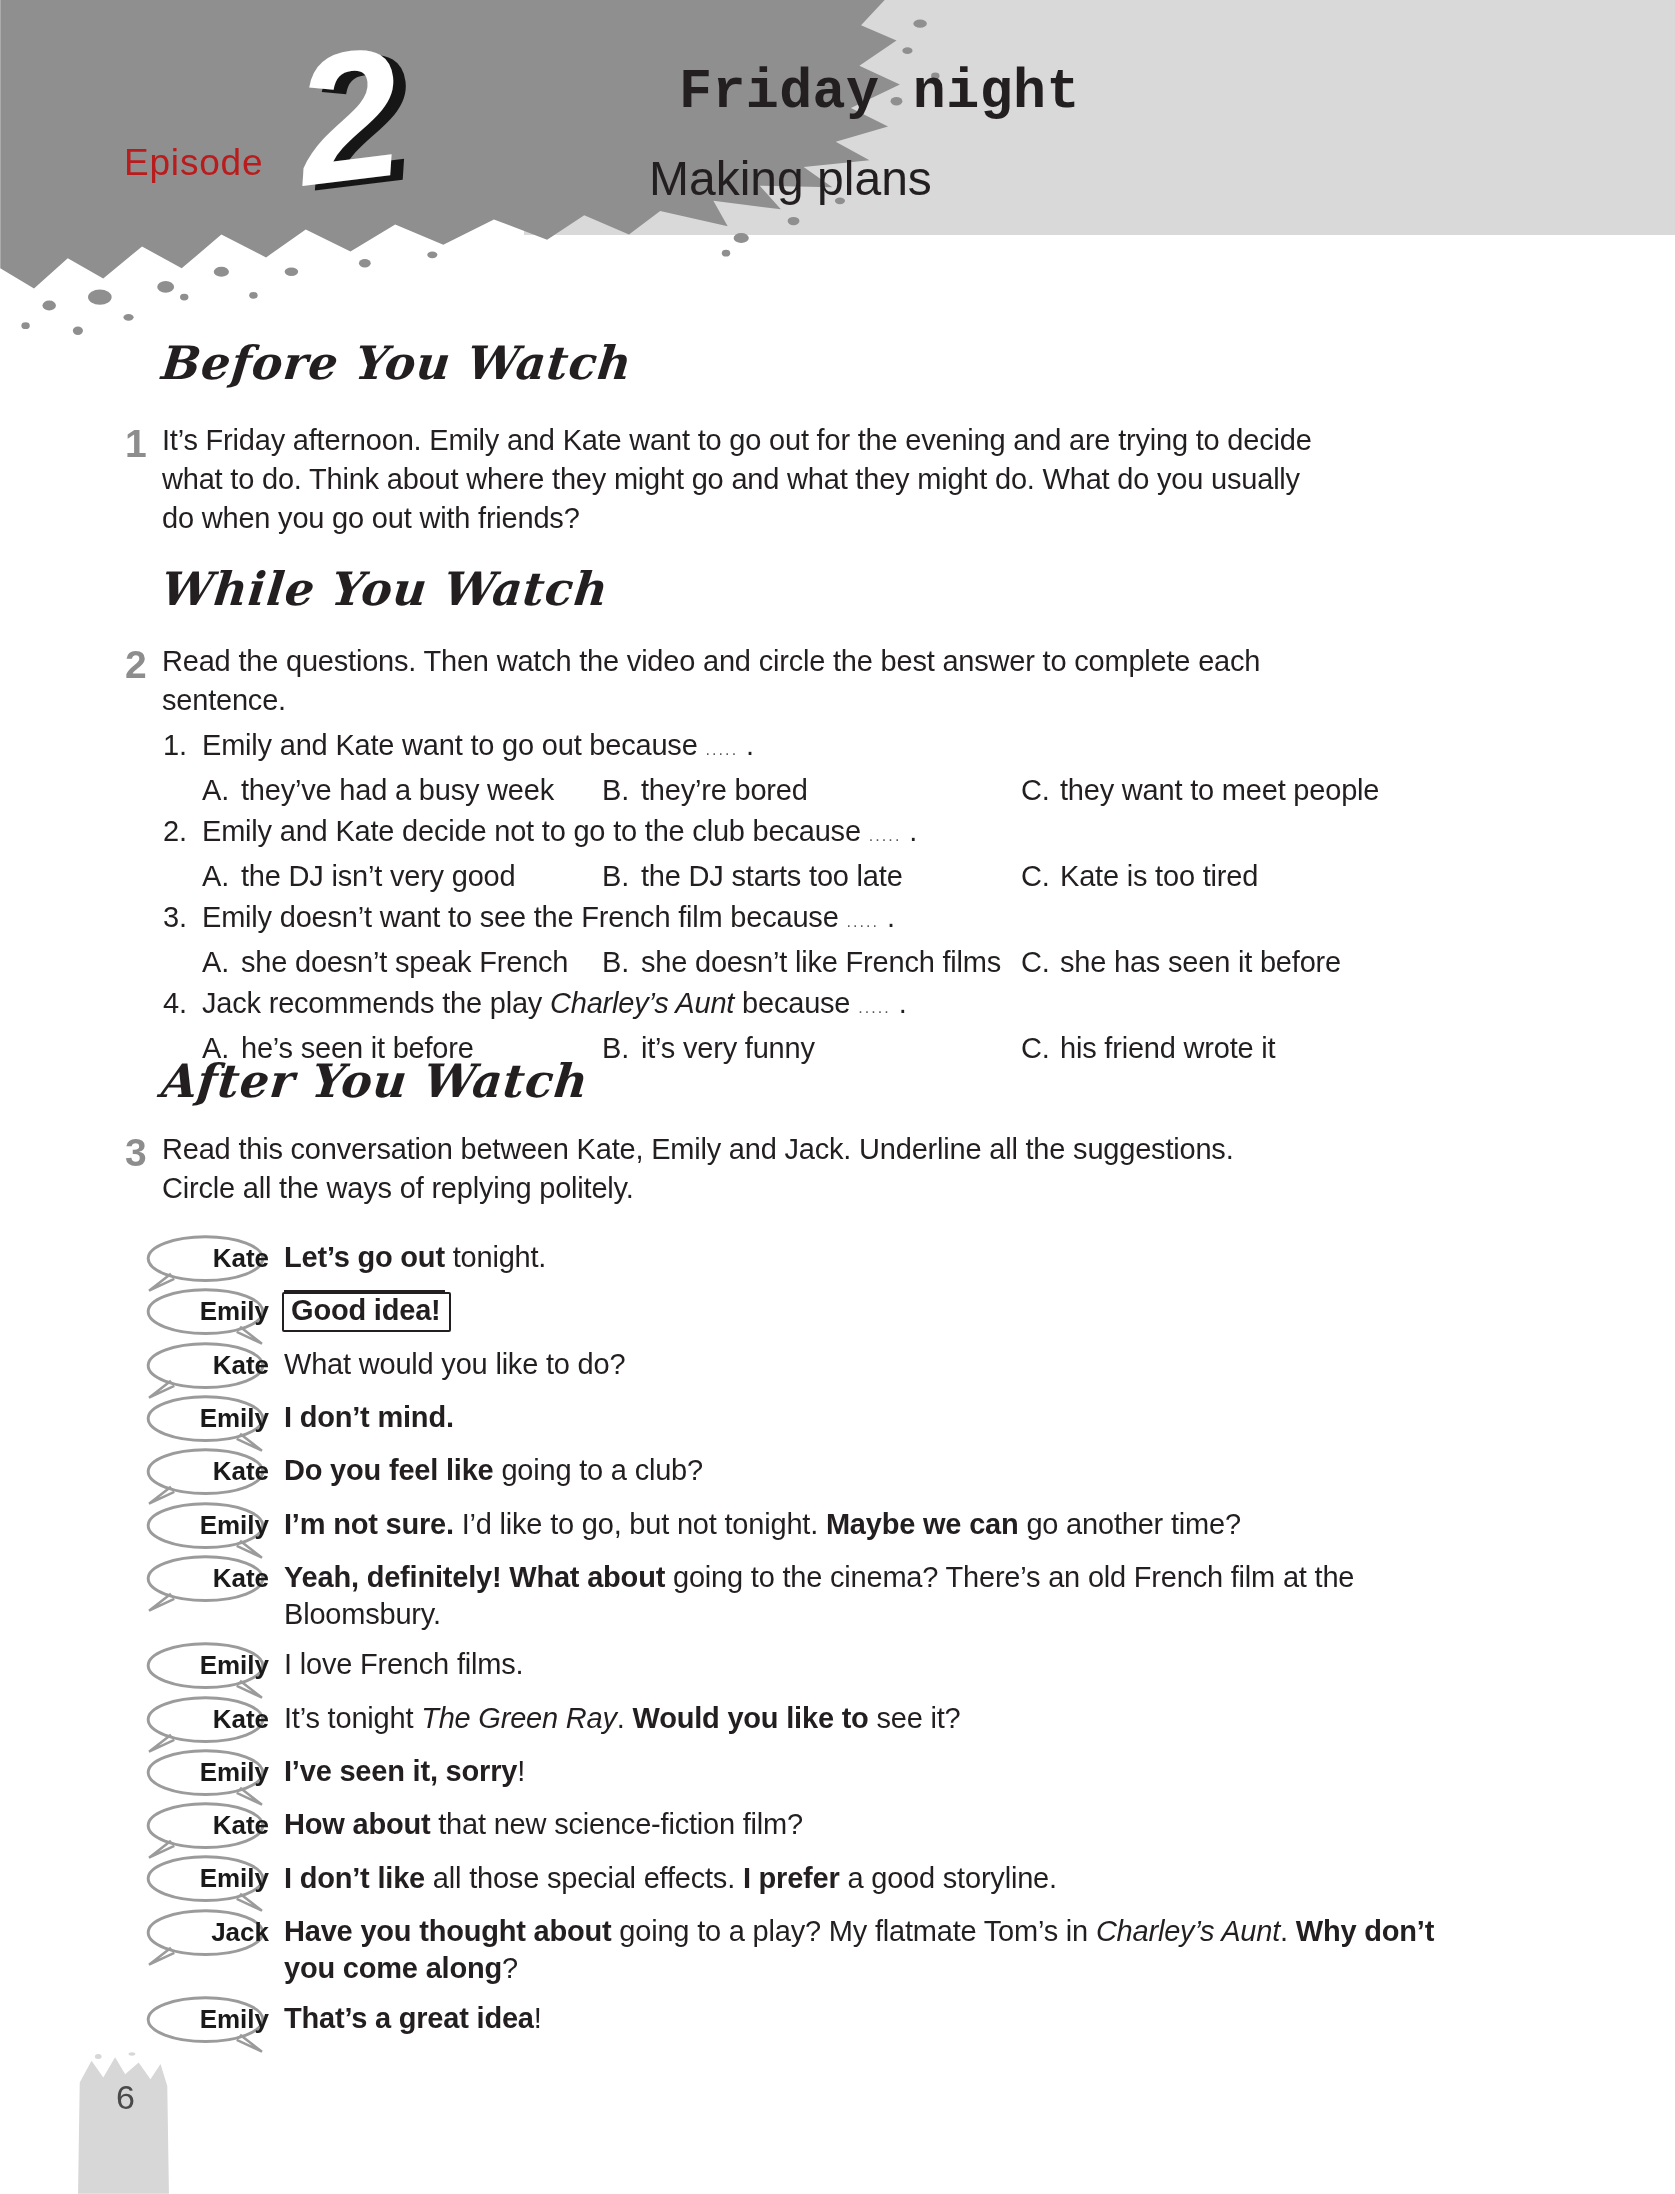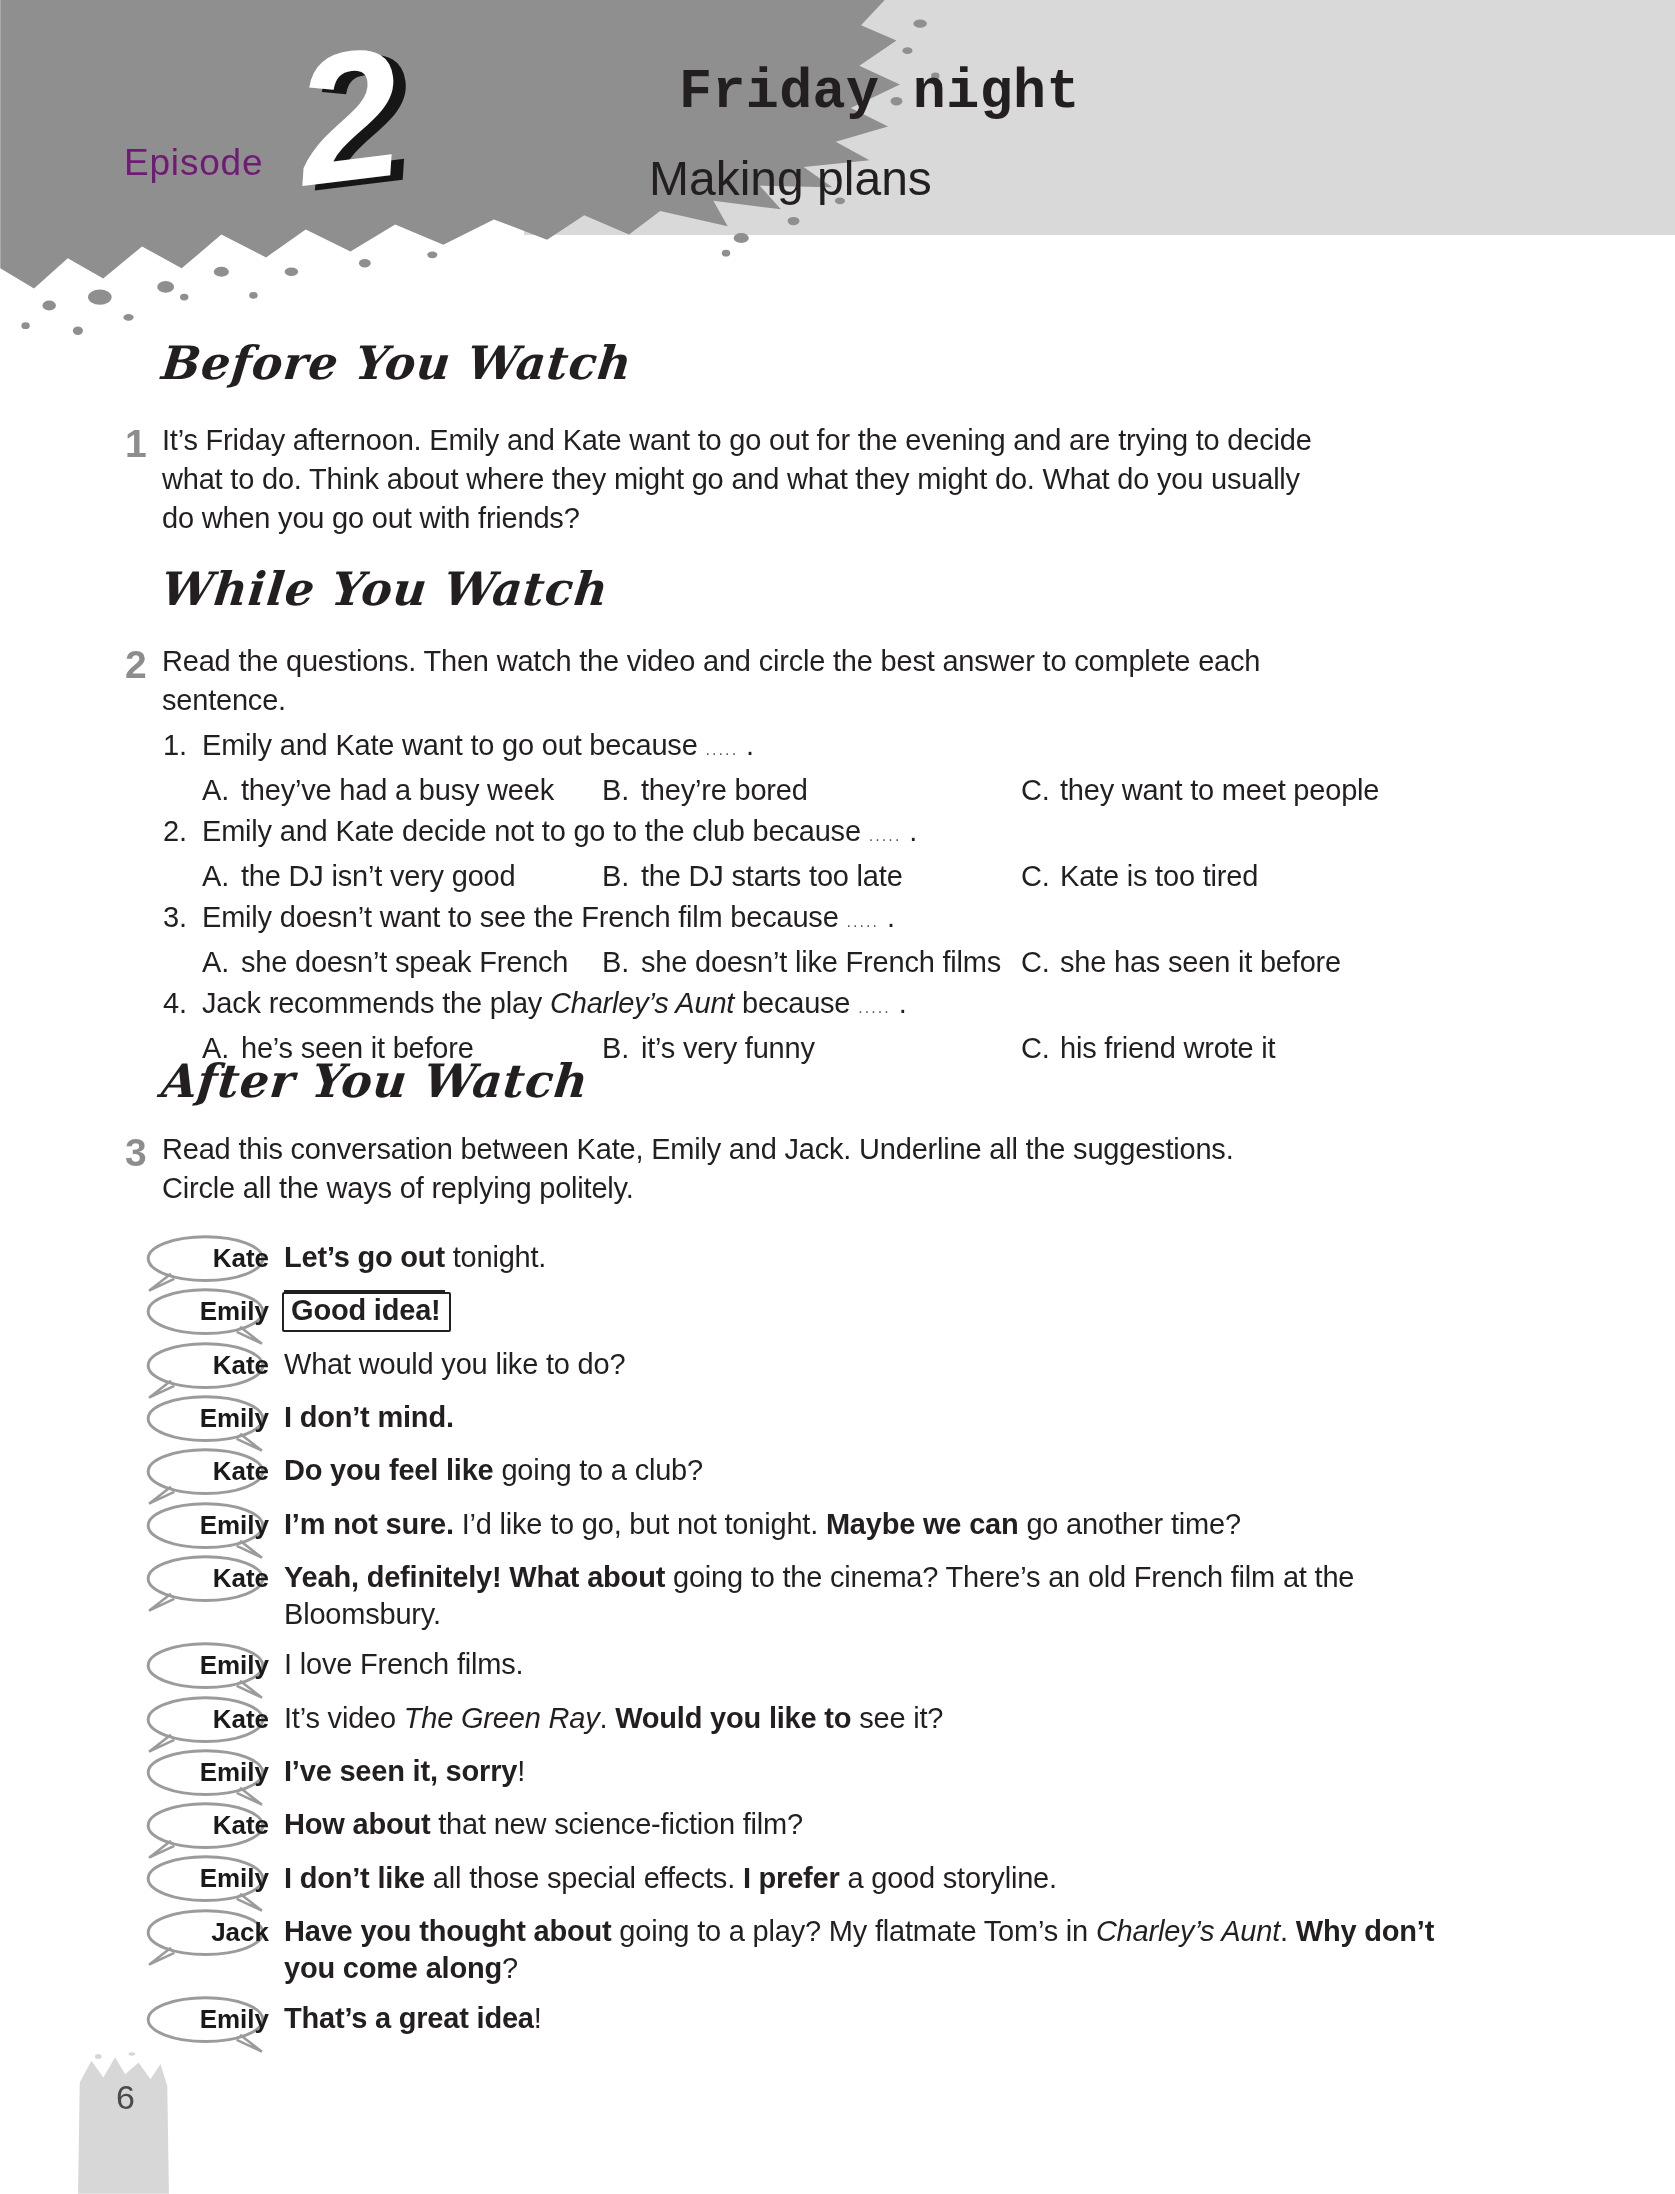--- a/index.html
+++ b/index.html
@@ -2,21 +2,21 @@
 <html style="font-size:13.5px"><head>
 <meta charset="utf-8">
 <style>
   html,body{margin:0;padding:0;background:#ffffff;}
   .page{position:relative;width:1676px;height:2194px;background:#ffffff;overflow:hidden;
         font-family:"Liberation Sans",sans-serif;color:#231f20;}
 
   
   .lightband{position:absolute;left:524px;top:0;width:1152px;height:235px;background:#d9d9d9;}
   .brush-svg{position:absolute;left:0;top:0;}
-  .episode-label{position:absolute;left:124px;top:142px;font-size:37px;color:#701a75;letter-spacing:0.8px;}
+  .episode-label{position:absolute;left:124px;top:142px;font-size:37px;color:#b91c1c;letter-spacing:0.8px;}
   .big-two{position:absolute;left:297px;top:24px;font-size:184px;font-weight:800;font-style:italic;
            color:#ffffff;text-shadow:12px 6px 0 #161616;transform:rotate(-7deg);line-height:1;
            font-family:"Liberation Sans",sans-serif;}
   .title{position:absolute;left:679px;top:61px;font-size:55px;font-weight:bold;letter-spacing:0.4px;font-family:Liberation Mono, monospace;}
   .subtitle{position:absolute;left:649px;top:151px;font-size:48px;}
 
   
   .script-heading{position:absolute;font-family:"DejaVu Serif",serif;font-style:italic;font-weight:bold;
                   font-size:46px;letter-spacing:0.8px;transform:skewX(-6deg);transform-origin:left bottom;}
   #h-before{left:159px;top:336px;}
@@ -257,21 +257,21 @@
         <div class="conv-text"><span>I love French films.</span></div>
       </div>
       <div class="conv-row">
         <div class="bubble-wrap">
           <svg width="127" height="59" viewBox="0 0 150 70">
             <ellipse cx="75" cy="28" rx="68" ry="26" fill="#ffffff" stroke="#9b9b9b" stroke-width="3.5"></ellipse>
             <polyline points="34,46 8,66 38,52" fill="none" stroke="#9b9b9b" stroke-width="3"></polyline>
           </svg>
           <div class="bubble-name">Kate</div>
         </div>
-        <div class="conv-text"><span>It’s video </span><span class="seg-italic">The Green Ray</span><span>. </span><span class="seg-bold">Would you like to</span><span> see it?</span></div>
+        <div class="conv-text"><span>It’s tonight </span><span class="seg-italic">The Green Ray</span><span>. </span><span class="seg-bold">Would you like to</span><span> see it?</span></div>
       </div>
       <div class="conv-row">
         <div class="bubble-wrap">
           <svg width="127" height="59" viewBox="0 0 150 70">
             <ellipse cx="75" cy="28" rx="68" ry="26" fill="#ffffff" stroke="#9b9b9b" stroke-width="3.5"></ellipse>
             <polyline points="116,46 142,66 112,52" fill="none" stroke="#9b9b9b" stroke-width="3"></polyline>
           </svg>
           <div class="bubble-name">Emily</div>
         </div>
         <div class="conv-text"><span class="seg-bold">I’ve seen it, sorry</span><span>!</span></div>

